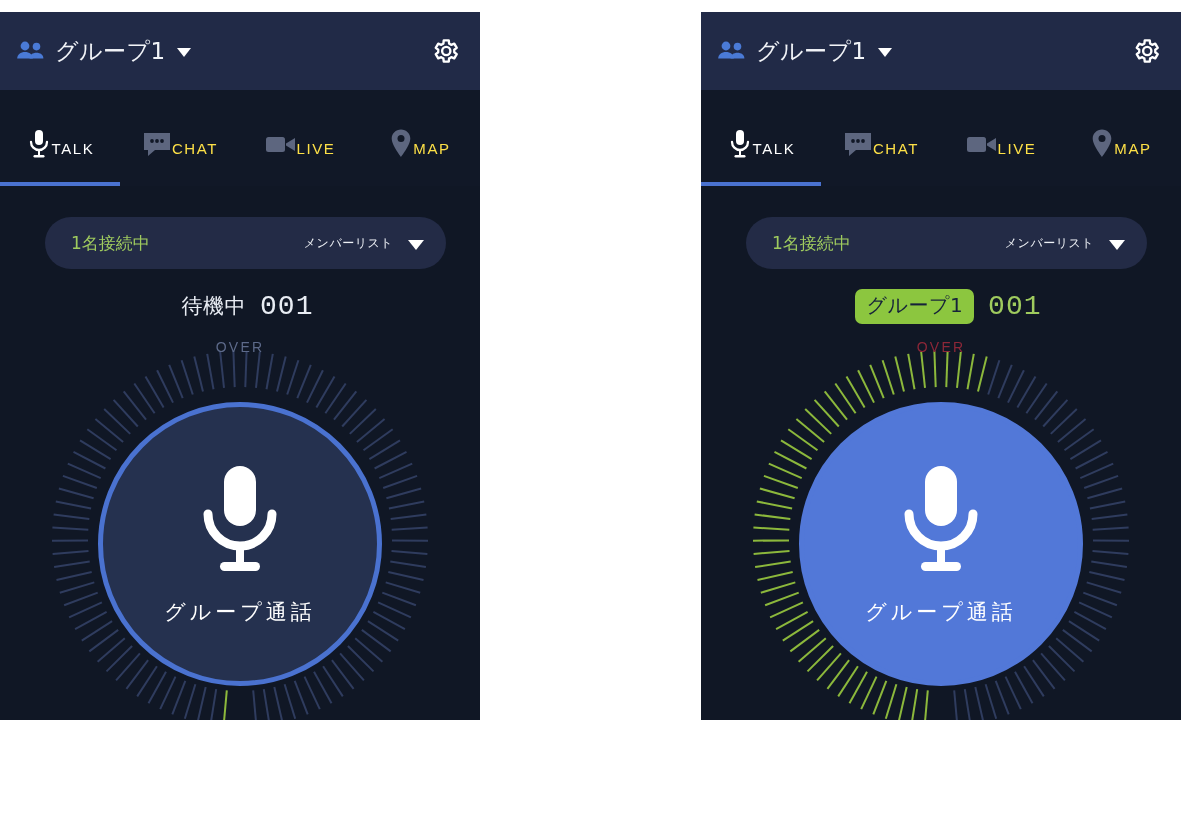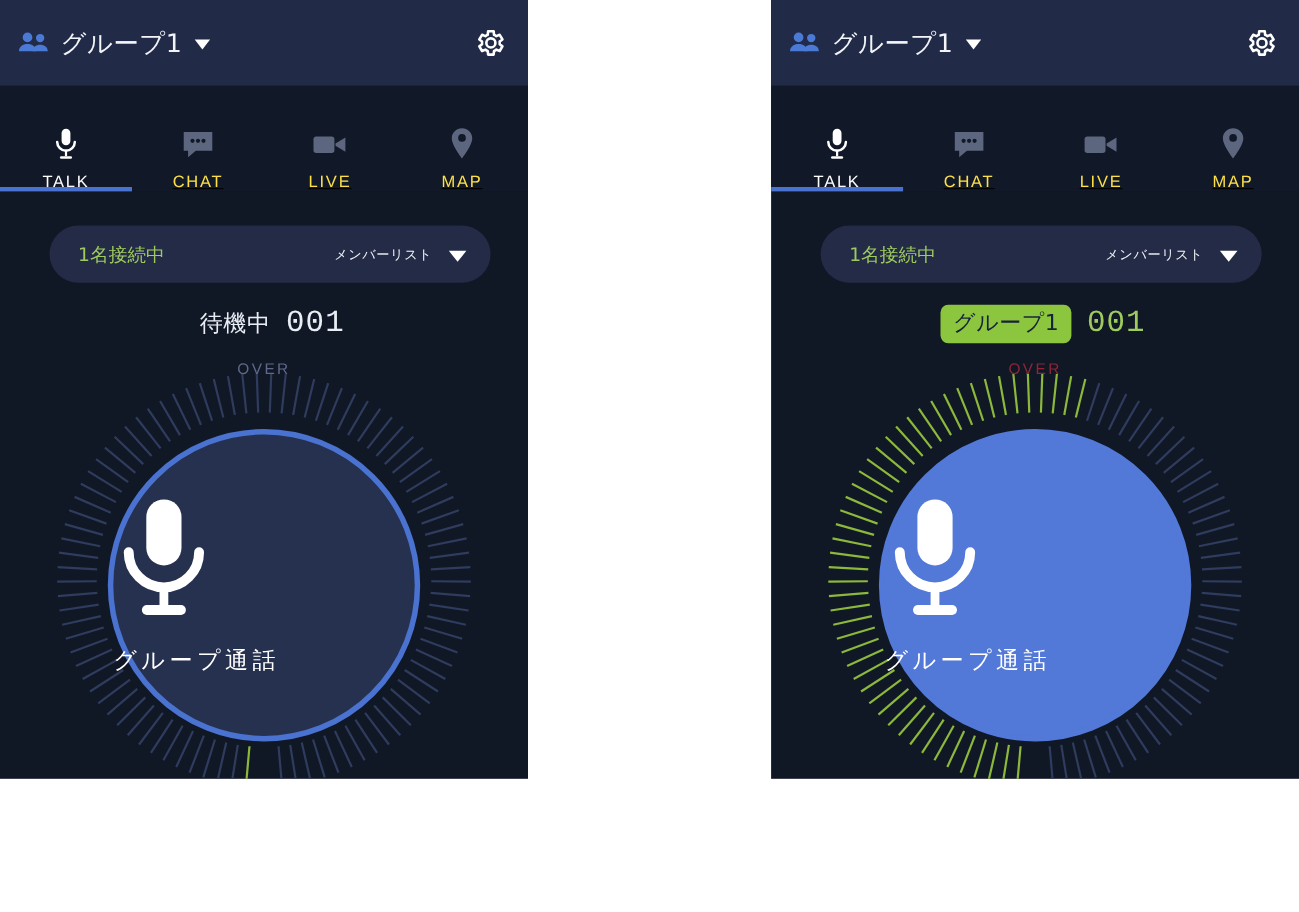--- a/index.html
+++ b/index.html
@@ -5,21 +5,21 @@
   * { box-sizing: border-box; margin: 0; padding: 0; }
   html, body {
     width: 1181px; height: 829px;
     background: #ffffff;
     font-family: "Liberation Sans", "DejaVu Sans", sans-serif;
     overflow: hidden;
   }
   .stage { position: relative; width: 1181px; height: 829px; background:#fff; }
 
   .panel {
-    position: absolute; top: 0; height: 708px;
+    position: absolute; top: 12px; height: 708px;
     background: #101725;
     overflow: hidden;
   }
   .panel-left  { left: 0px;   width: 480px; }
   .panel-right { left: 701px; width: 480px; }
 
   
   .appbar {
     height: 78px; background: #212a47;
     display: flex; align-items: center;
@@ -38,23 +38,23 @@
   }
   .spacer { flex: 1 1 auto; }
   .gear-icon { width: 30px; height: 30px; display:block; cursor:pointer; }
 
   
   .tabs {
     height: 96px; background: #111827;
     display: flex; position: relative;
   }
   .tab {
-    flex: 1 1 0; display: flex; flex-direction: column;
-    align-items: center; justify-content: flex-end;
-    padding-top: 12px; cursor: pointer; position: relative; text-decoration: underline;
+    flex: 1 1 0; display: flex; flex-direction: row;
+    align-items: center; justify-content: center;
+    padding-top: 12px; cursor: pointer; position: relative;
   }
   .tab .ticon { height: 34px; display:flex; align-items:center; justify-content:center; }
   .tab .tlabel {
     margin-top: 9px; font-size: 15px; letter-spacing: 1.6px;
     color: #fde047;
   }
   .tab.active .tlabel { color: #ffffff; }
   .tab-underline {
     position: absolute; left: 0; bottom: 0; width: 120px; height: 4px;
     background: #4a72d0;
@@ -106,21 +106,21 @@
     bottom: 8px; font-size: 15px; color: #5d6a8a;
     font-family: "DejaVu Sans", sans-serif;
   }
   .zero-label.green { color: #9fcb5e; }
 
   .ptt {
     position: absolute; left: 50%; top: 50%;
     transform: translate(-50%,-50%);
     width: 284px; height: 284px; border-radius: 50%;
     display: flex; flex-direction: column;
-    justify-content: center;
+    align-items: center; justify-content: center;
     cursor: pointer;
   }
   .ptt.idle   { background: #25314f; border: 5px solid #4a72d0; }
   .ptt.active { background: #5278d8; border: 5px solid #5278d8; }
   .mic-big { width: 92px; height: 116px; display:block; }
   .ptt-label {
     margin-top: 20px; color: #ffffff; font-size: 21px;
     letter-spacing: 4px; font-family: "DejaVu Sans", sans-serif;
   }
 </style>

